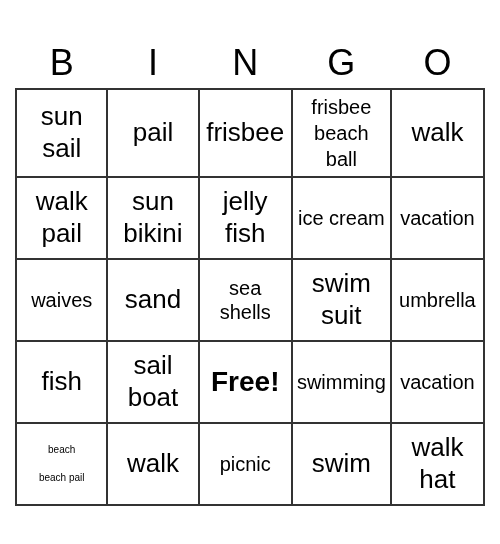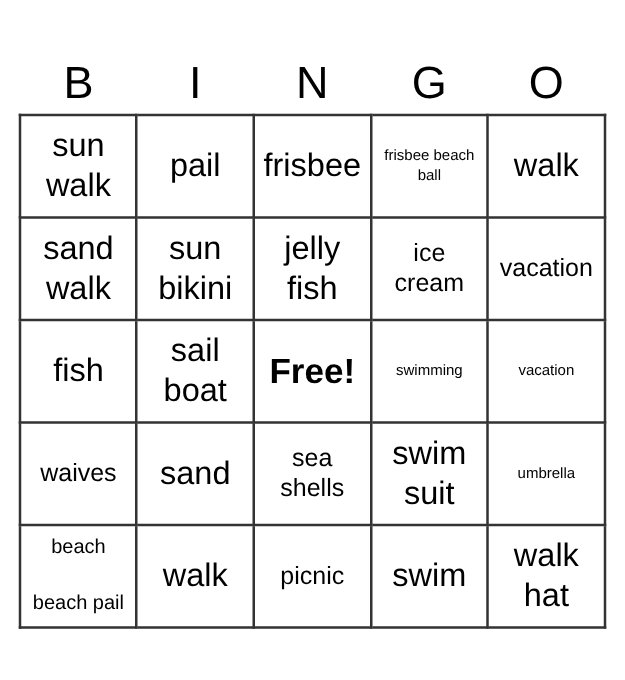--- a/index.html
+++ b/index.html
@@ -47,27 +47,27 @@
       font-size: 26px;
       line-height: 1.2;
     }
 
     .cell-medium {
       font-size: 20px;
       line-height: 1.2;
     }
 
     .cell-small {
-      font-size: 12px;
+      font-size: 20px;
       line-height: 1.3;
       margin-left: 44px;
     }
 
     .cell-tiny {
-      font-size: 16px;
+      font-size: 10px;
       line-height: 1.4;
     }
 
     .free-cell {
       font-size: 28px;
       font-weight: bold;
     }
   </style>
 </head>
 <body>
@@ -77,46 +77,46 @@
     <tr class="header-row">
       <th>B</th>
       <th>I</th>
       <th>N</th>
       <th>G</th>
       <th>O</th>
     </tr>
   </thead>
   <tbody id="bingo-body">
   <tr>
-        <td class="cell-large">sun walk</td>
+        <td class="cell-large">sun sail</td>
         <td class="cell-large">pail</td>
         <td class="cell-large">frisbee</td>
         <td class="cell-small">frisbee beach ball</td>
         <td class="cell-large">walk</td>
       </tr>
       <tr>
-        <td class="cell-large">sand walk</td>
+        <td class="cell-large">walk pail</td>
         <td class="cell-large">sun bikini</td>
         <td class="cell-large">jelly fish</td>
         <td class="cell-medium">ice cream</td>
         <td class="cell-medium">vacation</td>
+      </tr>
+      <tr>
+        <td class="cell-medium">waives</td>
+        <td class="cell-large">sand</td>
+        <td class="cell-medium">sea shells</td>
+        <td class="cell-large">swim suit</td>
+        <td class="cell-small">umbrella</td>
       </tr>
       <tr>
         <td class="cell-large">fish</td>
         <td class="cell-large">sail boat</td>
         <td class="cell-large free-cell">Free!</td>
         <td class="cell-small">swimming</td>
         <td class="cell-small">vacation</td>
-      </tr>
-      <tr>
-        <td class="cell-medium">waives</td>
-        <td class="cell-large">sand</td>
-        <td class="cell-medium">sea shells</td>
-        <td class="cell-large">swim suit</td>
-        <td class="cell-small">umbrella</td>
       </tr>
       <tr>
         <td class="cell-tiny"><span>beach</span><br><br><span>beach pail</span></td>
         <td class="cell-large">walk</td>
         <td class="cell-medium">picnic</td>
         <td class="cell-large">swim</td>
         <td class="cell-large">walk hat</td>
       </tr>
     </tbody>
 </table>

